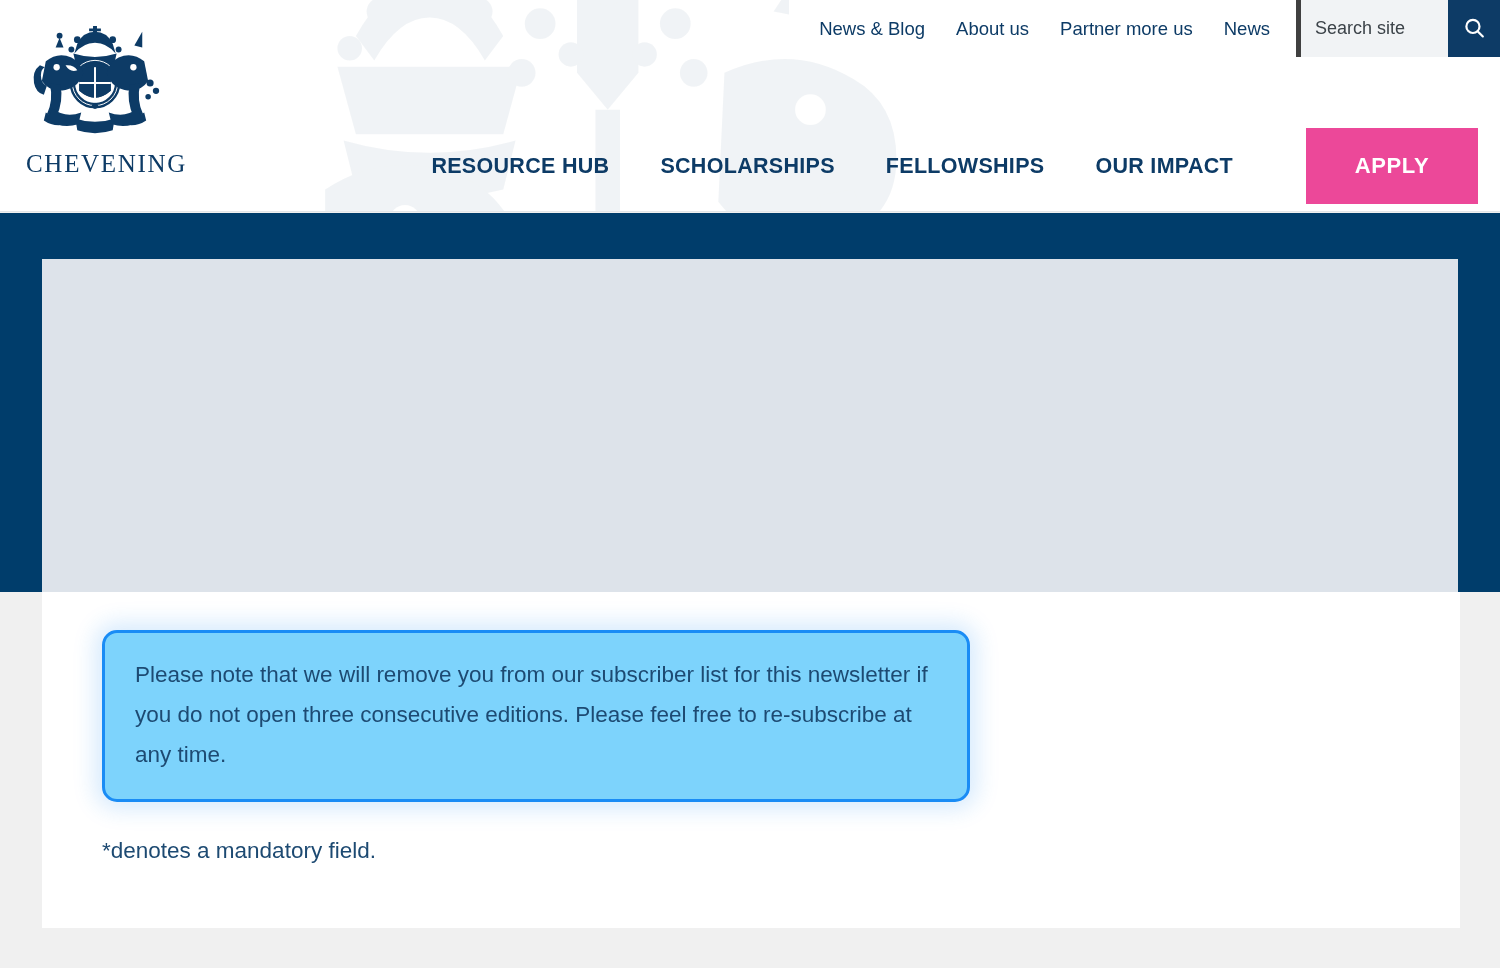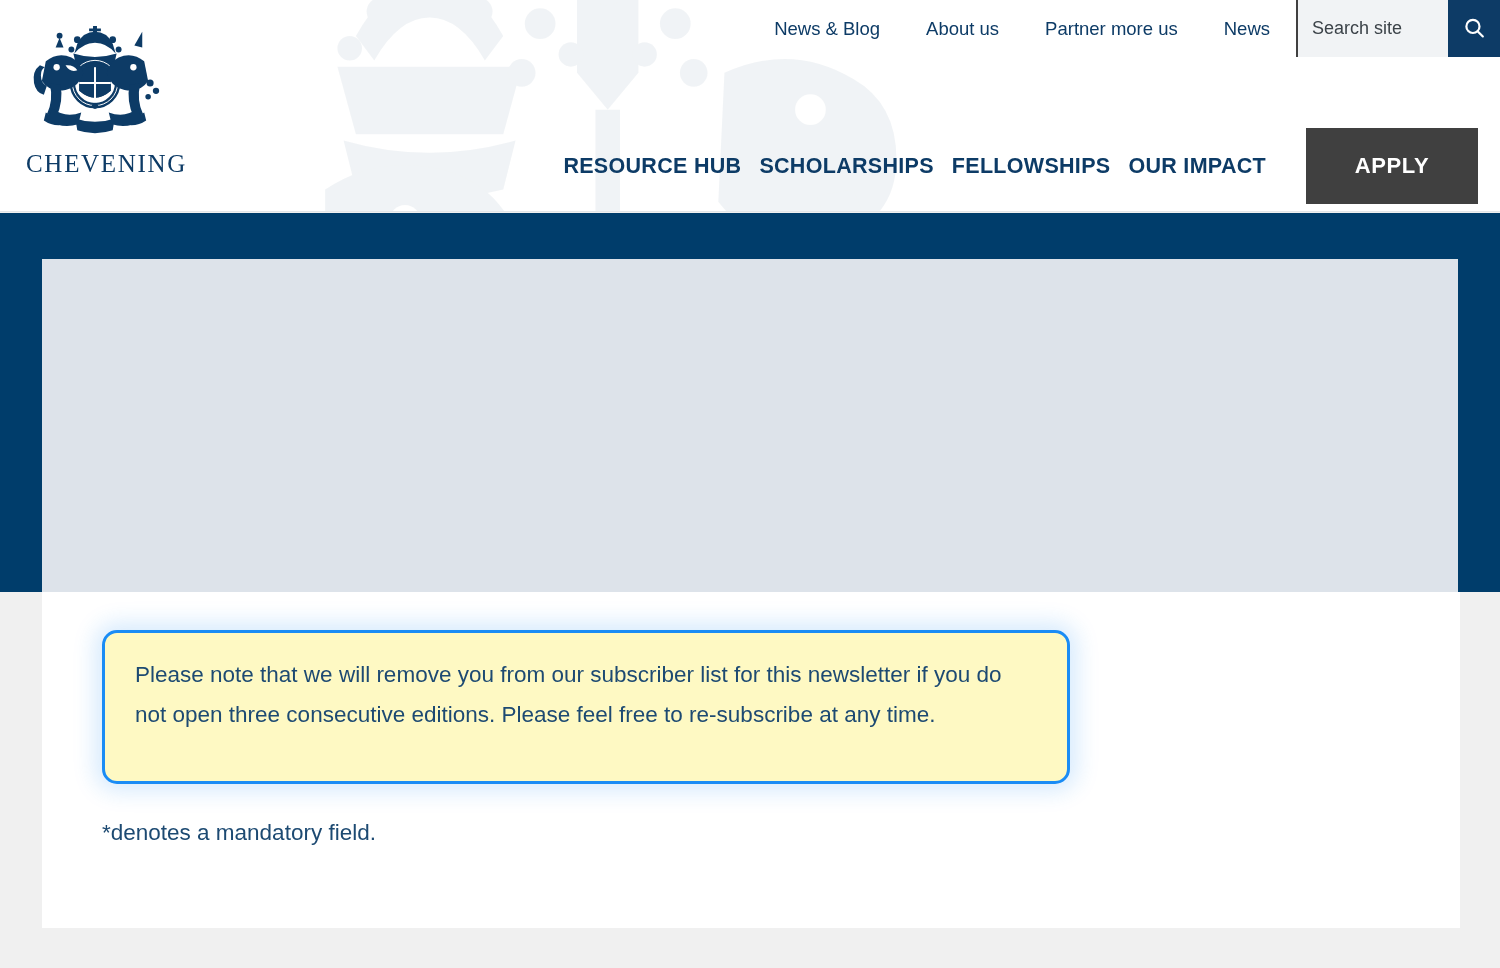--- a/index.html
+++ b/index.html
@@ -70,35 +70,35 @@
     height: 57px;
     display: flex;
     align-items: stretch;
     background: #ffffff;
     border-bottom-left-radius: 12px;
     z-index: 6;
   }
   .utility-links {
     display: flex;
     align-items: center;
-    gap: 46px;
+    gap: 31px;
     padding: 0 26px 0 30px;
   }
   .utility-link {
     font-size: 18.5px;
     color: #0d3b66;
     text-decoration: none;
     white-space: nowrap;
     cursor: pointer;
   }
   .search-field {
     width: 152px;
     background: #f1f3f5;
     border: none;
-    border-left: 2px solid #404040;
+    border-left: 5px solid #404040;
     font-family: "Liberation Sans", sans-serif;
     font-size: 18px;
     color: #333a40;
     padding: 0 14px;
     outline: none;
   }
   .search-field::placeholder { color: #3c4349; opacity: 1; }
   .search-button {
     width: 52px;
     background: #0d3b66;
@@ -113,37 +113,37 @@
   
   .main-nav {
     position: absolute;
     left: 0;
     top: 128px;
     width: 1500px;
     display: flex;
     align-items: center;
     justify-content: flex-end;
     padding-right: 22px;
-    gap: 18px;
+    gap: 51px;
     z-index: 5;
   }
   .nav-link {
     font-size: 21.5px;
     font-weight: bold;
     letter-spacing: 0.3px;
     color: #0d3b66;
     text-decoration: none;
     white-space: nowrap;
     cursor: pointer;
   }
   .apply-button {
     margin-left: 22px;
     width: 172px;
     height: 76px;
-    background: #404040;
+    background: #ec4899;
     color: #ffffff;
     border: none;
     font-family: "Liberation Sans", sans-serif;
     font-size: 22px;
     font-weight: bold;
     letter-spacing: 0.6px;
     display: flex;
     align-items: center;
     justify-content: center;
     cursor: pointer;
@@ -188,25 +188,25 @@
     left: 42px;
     top: 592px;
     width: 1418px;
     height: 336px;
     background: #ffffff;
     padding: 38px 60px 0 60px;
   }
 
   .notice-box {
     position: relative;
-    width: 968px;
+    width: 868px;
     min-height: 154px;
     border: 3px solid #1a8cf5;
     border-radius: 15px;
-    background: #fef9c3;
+    background: #7dd3fc;
     padding: 22px 30px 24px 30px;
     box-shadow: 0 0 22px 7px rgba(26, 140, 245, 0.18);
   }
   .notice-text {
     font-size: 22.5px;
     line-height: 1.78;
     color: #1d4a72;
   }
 
   .mandatory-note {

